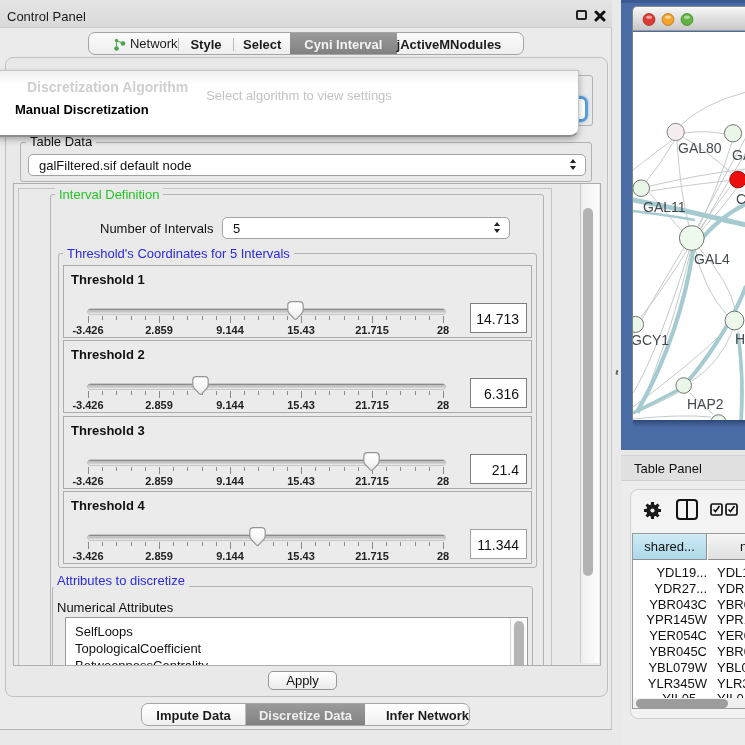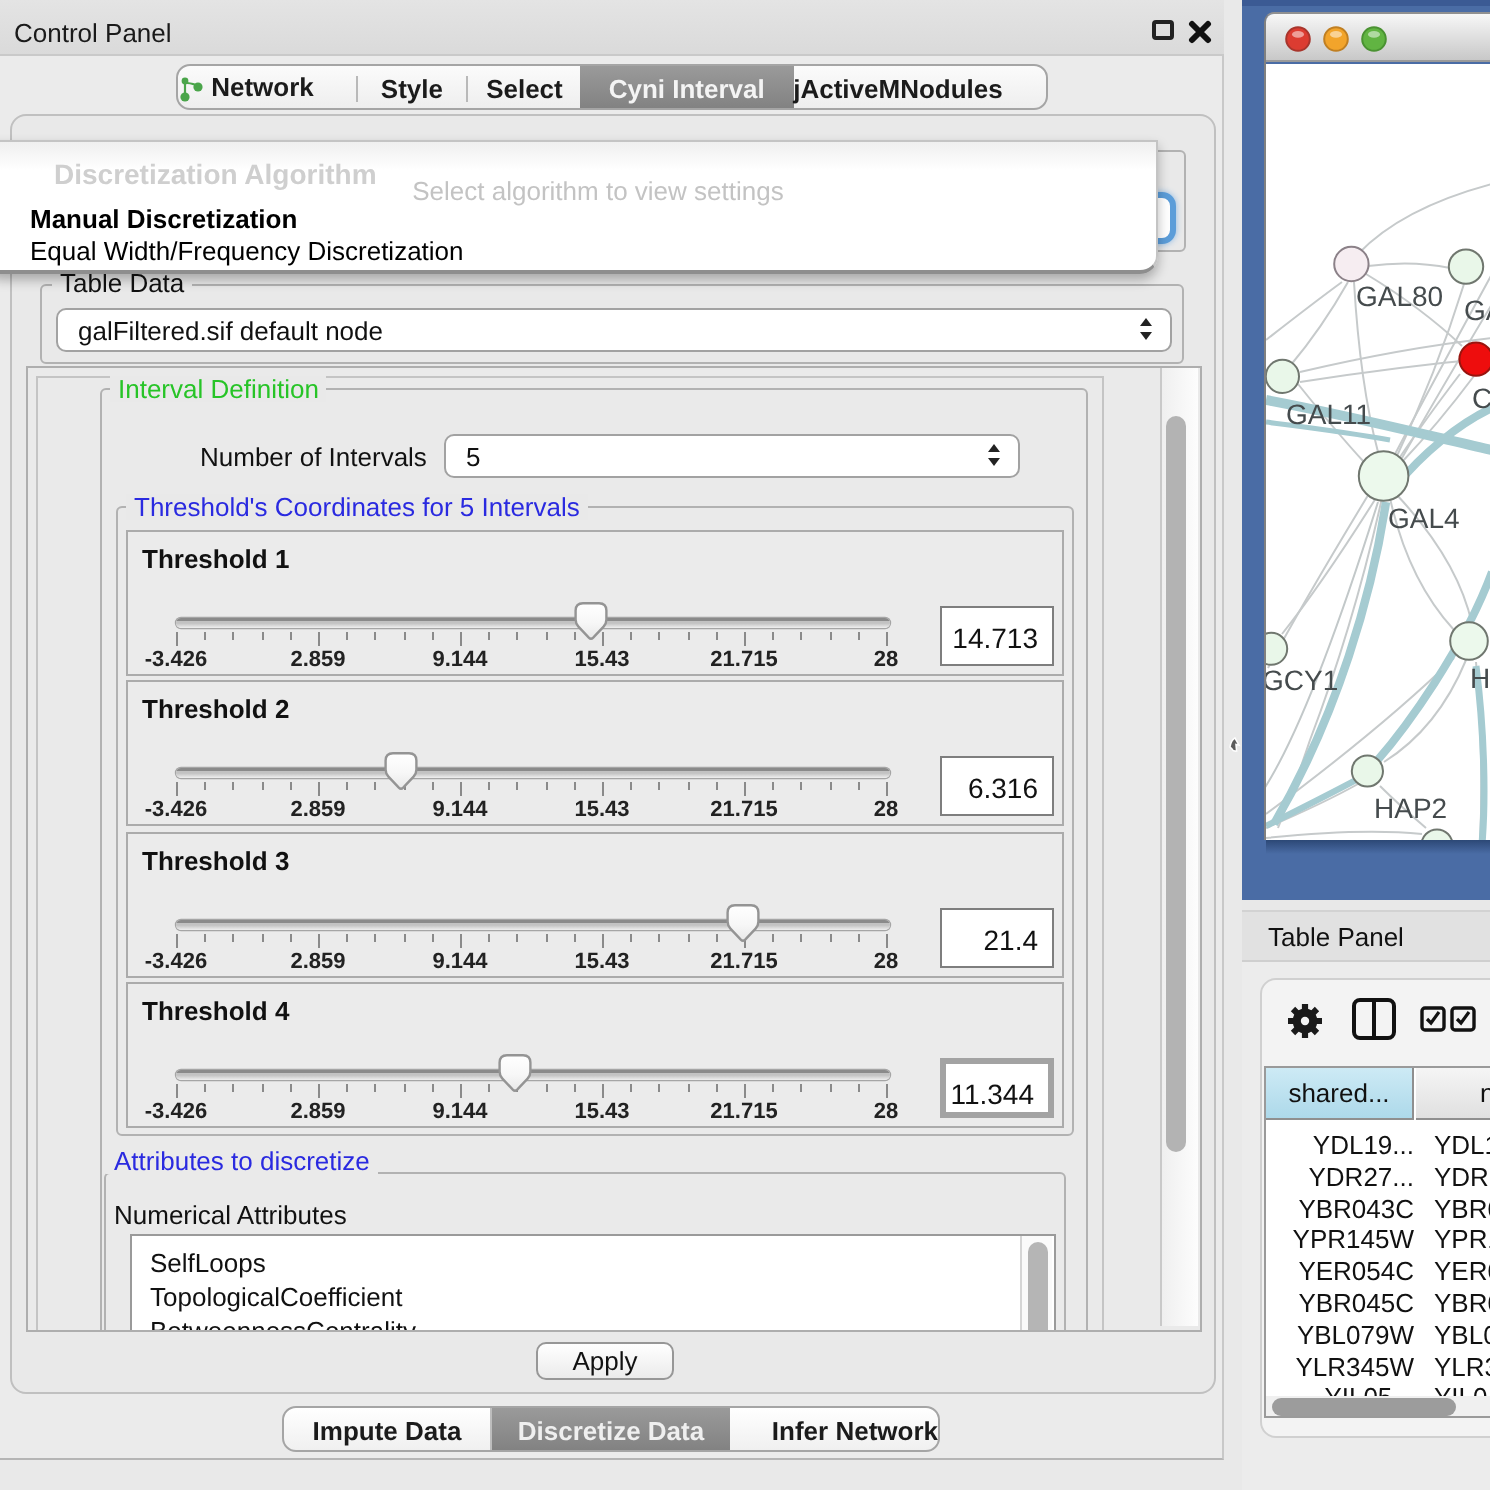--- a/index.html
+++ b/index.html
@@ -20,21 +20,21 @@
 <div class="abs" id="leftwin" style="left:0;top:0;width:612px;height:730px;background:#ebebeb;border-right:1px solid #c8c8c8;border-bottom:1px solid #b5b5b5;"></div>
 <div class="abs" style="left:0;top:0;width:612px;height:28px;background:linear-gradient(#e4e4e4,#dadada);border-bottom:1px solid #c9c9c9"></div>
 <div class="abs" style="left:7px;top:9px;font-size:13px;color:#1a1a1a">Control Panel</div>
 
 <div class="abs" style="left:576px;top:10px;width:11px;height:10px;border:2px solid #222;border-radius:2px"></div>
 <svg class="abs" style="left:594px;top:10px" width="12" height="12">
     <path d="M2,2 L10,10 M10,2 L2,10" stroke="#111" stroke-width="3" stroke-linecap="round"></path>
   </svg>
 
 <div class="abs" style="left:88px;top:32px;width:436px;height:23px;background:linear-gradient(#fbfbfb,#eeeeee);border:1px solid #a5a5a5;border-radius:7px;display:flex;overflow:hidden">
-  <div style="width:89px;text-align:left;font-size:13px;font-weight:bold;color:#1b1b1b;padding-top:3px">
+  <div style="width:89px;text-align:right;font-size:13px;font-weight:normal;color:#1b1b1b;padding-top:3px">
     <svg width="13" height="16" style="vertical-align:-4px">
         <circle cx="3.5" cy="4.5" r="1.7" fill="#4aa54a"></circle>
         <circle cx="3.5" cy="12.5" r="2.3" fill="#4aa54a"></circle>
         <circle cx="10" cy="7.5" r="2.3" fill="#4aa54a"></circle>
         <path d="M3.5,6 L3.5,10.5 M4.5,5.5 Q8,5.8 9.3,6.8" stroke="#4aa54a" stroke-width="1.1" fill="none"></path>
       </svg>
     Network</div>
   <div class="sep"></div>
   <div style="width:55px;text-align:center;font-size:13px;font-weight:bold;color:#1b1b1b;padding-top:4px">Style</div>
   <div class="sep"></div>
@@ -262,21 +262,21 @@
         <svg style="position:absolute;left:183.89999999999998px;top:34px" width="20" height="22">
           <defs>
             <linearGradient id="thg3" x1="0" y1="0" x2="0" y2="1">
               <stop offset="0" stop-color="#ffffff"></stop>
               <stop offset="0.55" stop-color="#f7f7f7"></stop>
               <stop offset="1" stop-color="#e8e8e8"></stop>
             </linearGradient>
           </defs>
           <path d="M1.8,5.3 Q1.8,1.6 5.5,1.6 L13.5,1.6 Q17.2,1.6 17.2,5.3 L17.2,9.8 Q17.2,11.8 15.8,13.3 L10.6,18.8 Q9.5,19.9 8.4,18.8 L3.2,13.3 Q1.8,11.8 1.8,9.8 Z" fill="url(#thg3)" stroke="#949494" stroke-width="1.2"></path>
         </svg>
-        <div style="position:absolute;left:406px;top:37px;width:57px;height:30px;background:#fff;border:3px solid #a3a3a3;font-size:14px;color:#111;text-align:right;padding:7px 7px 0 0">11.344</div>
+        <div style="position:absolute;left:406px;top:37px;width:57px;height:30px;background:#fff;border:1px solid #a3a3a3;font-size:14px;color:#111;text-align:right;padding:7px 7px 0 0">11.344</div>
       </div>
     </div>
 
 <div class="grp" style="left:38px;top:402px;width:481px;height:200px"></div>
 <div class="glbl" style="left:39px;top:390px;color:#2a2ae0;background:#eaeaea">Attributes to discretize</div>
 <div class="abs bold" style="left:43px;top:416px;font-size:13px;color:#111">Numerical Attributes</div>
 <div class="abs" style="left:51px;top:433px;width:463px;height:200px;border:1px solid #9a9a9a;background:#fff;overflow:hidden">
   <div style="font-size:13px;color:#111;padding-left:9px;padding-top:5px;line-height:17px">SelfLoops<br>TopologicalCoefficient<br>BetweennessCentrality</div>
   <div style="position:absolute;right:1px;top:0;width:16px;height:200px;background:#fafafa;border-left:1px solid #d5d5d5"></div>
   <div style="position:absolute;right:3.5px;top:3px;width:10px;height:60px;background:#b5b5b5;border-radius:5px"></div>
@@ -288,21 +288,20 @@
 <div class="abs" style="left:141px;top:703px;width:329px;height:23px;background:linear-gradient(#ffffff,#f0f0f0);border:1px solid #a5a5a5;border-radius:7px;display:flex;overflow:hidden">
   <div style="width:104px;border-right:1px solid #bdbdbd;text-align:center;font-size:13px;font-weight:bold;color:#1b1b1b;padding-top:4px">Impute Data</div>
   <div style="width:119px;text-align:center;font-size:13px;font-weight:bold;color:#efefef;padding-top:4px;background:linear-gradient(#9a9a9a,#828282)">Discretize Data</div>
   <div style="width:104px;text-align:right;font-size:13px;font-weight:bold;color:#1b1b1b;padding-top:4px">Infer Network</div>
 </div>
 
 <div class="abs" style="left:-8px;top:70px;width:587px;height:67px;background:linear-gradient(#efefef,#ffffff 14px,#ffffff);border:1px solid #c4c4c4;border-bottom:2px solid #8e8e8e;border-radius:0 0 9px 9px;box-shadow:0 3px 6px rgba(0,0,0,0.28)">
   <div style="position:absolute;left:116px;top:17px;width:380px;text-align:center;font-size:13px;color:#c3c3c3">Select algorithm to view settings</div>
   <div style="position:absolute;left:34px;top:8px;font-size:14px;font-weight:bold;color:#cfcfcf">Discretization Algorithm</div>
   <div style="position:absolute;left:22px;top:31px;font-size:13px;font-weight:bold;color:#000">Manual Discretization</div>
-  <div style="position:absolute;left:22px;top:47px;font-size:13px;color:#000">Equal Width/Frequency Discretization</div>
 </div>
 
 <svg class="abs" style="left:614px;top:368px" width="8" height="9">
     <path d="M1,5.5 Q1.5,2 3.5,1 L5.5,4.5 L4,4.2 L4.3,7.5 Q2.5,7.8 2,6.5 Z" fill="#5d5d5d" stroke="#fdfdfd" stroke-width="0.8"></path>
   </svg>
 
 <div class="abs" style="left:621px;top:0;width:124px;height:450px;background:#4a6ca5;border-top:3px solid #3b5a94"></div>
 <div class="abs" style="left:621px;top:450px;width:124px;height:5px;background:#e8e8e8"></div>
 <div class="abs" style="left:633px;top:420px;width:112px;height:7px;background:linear-gradient(#2c4876,#4a6ca5)"></div>
 

